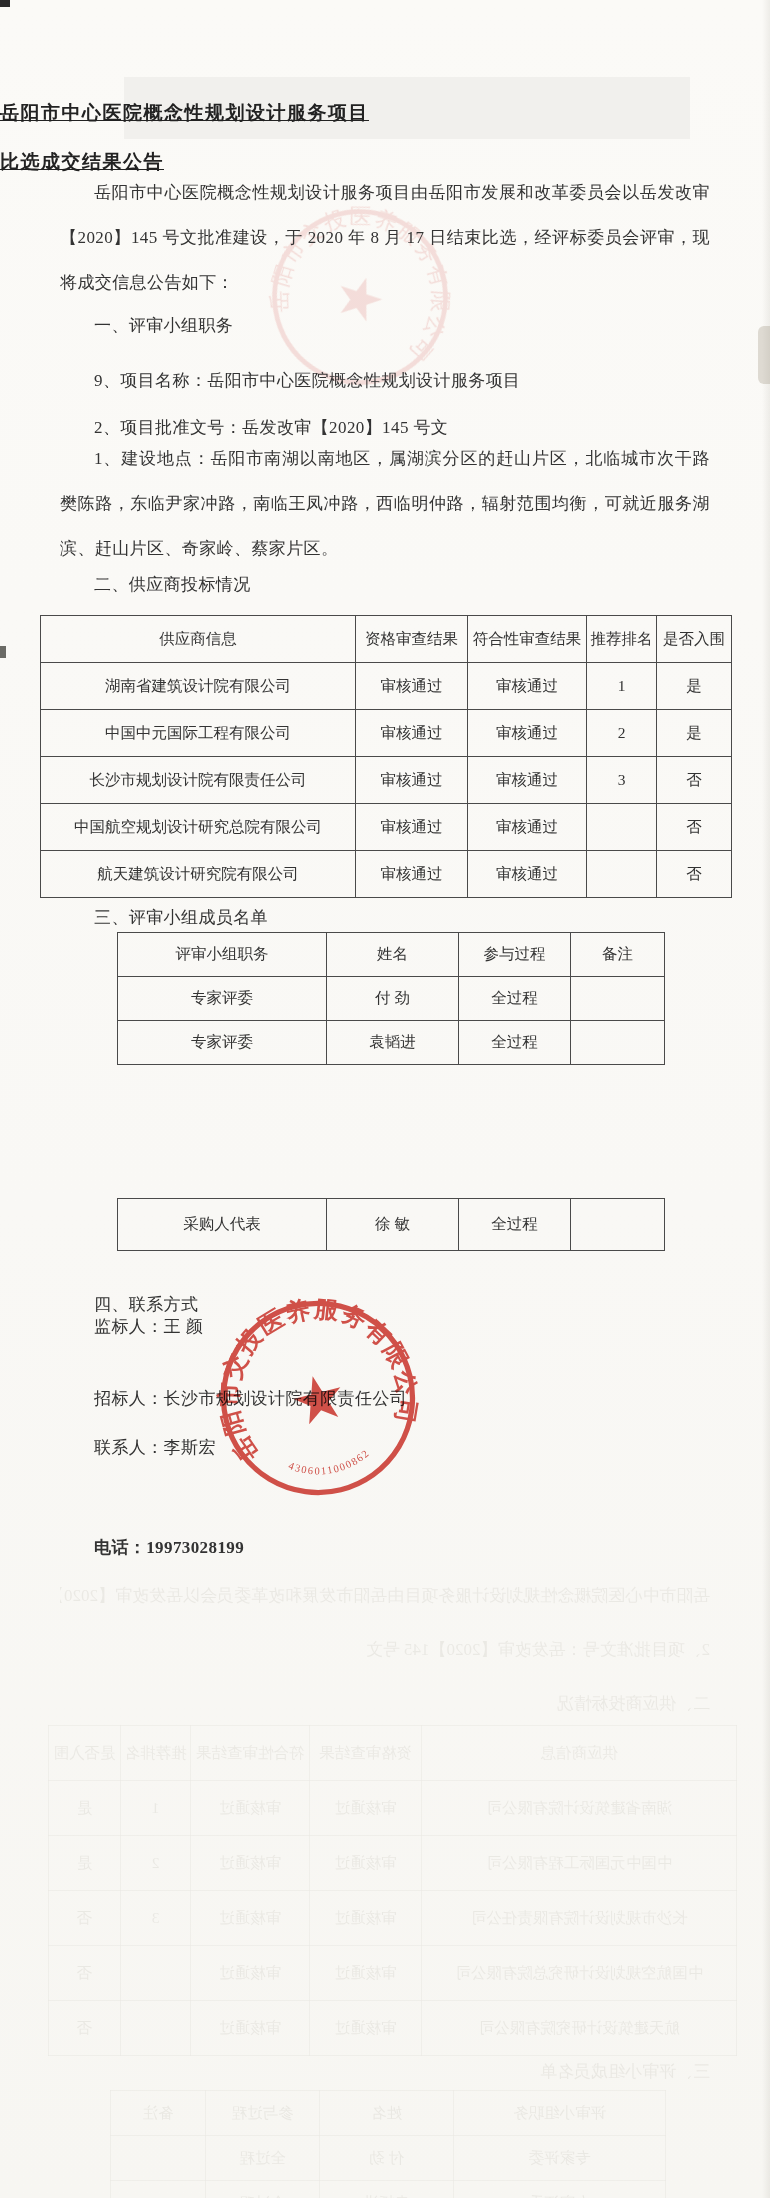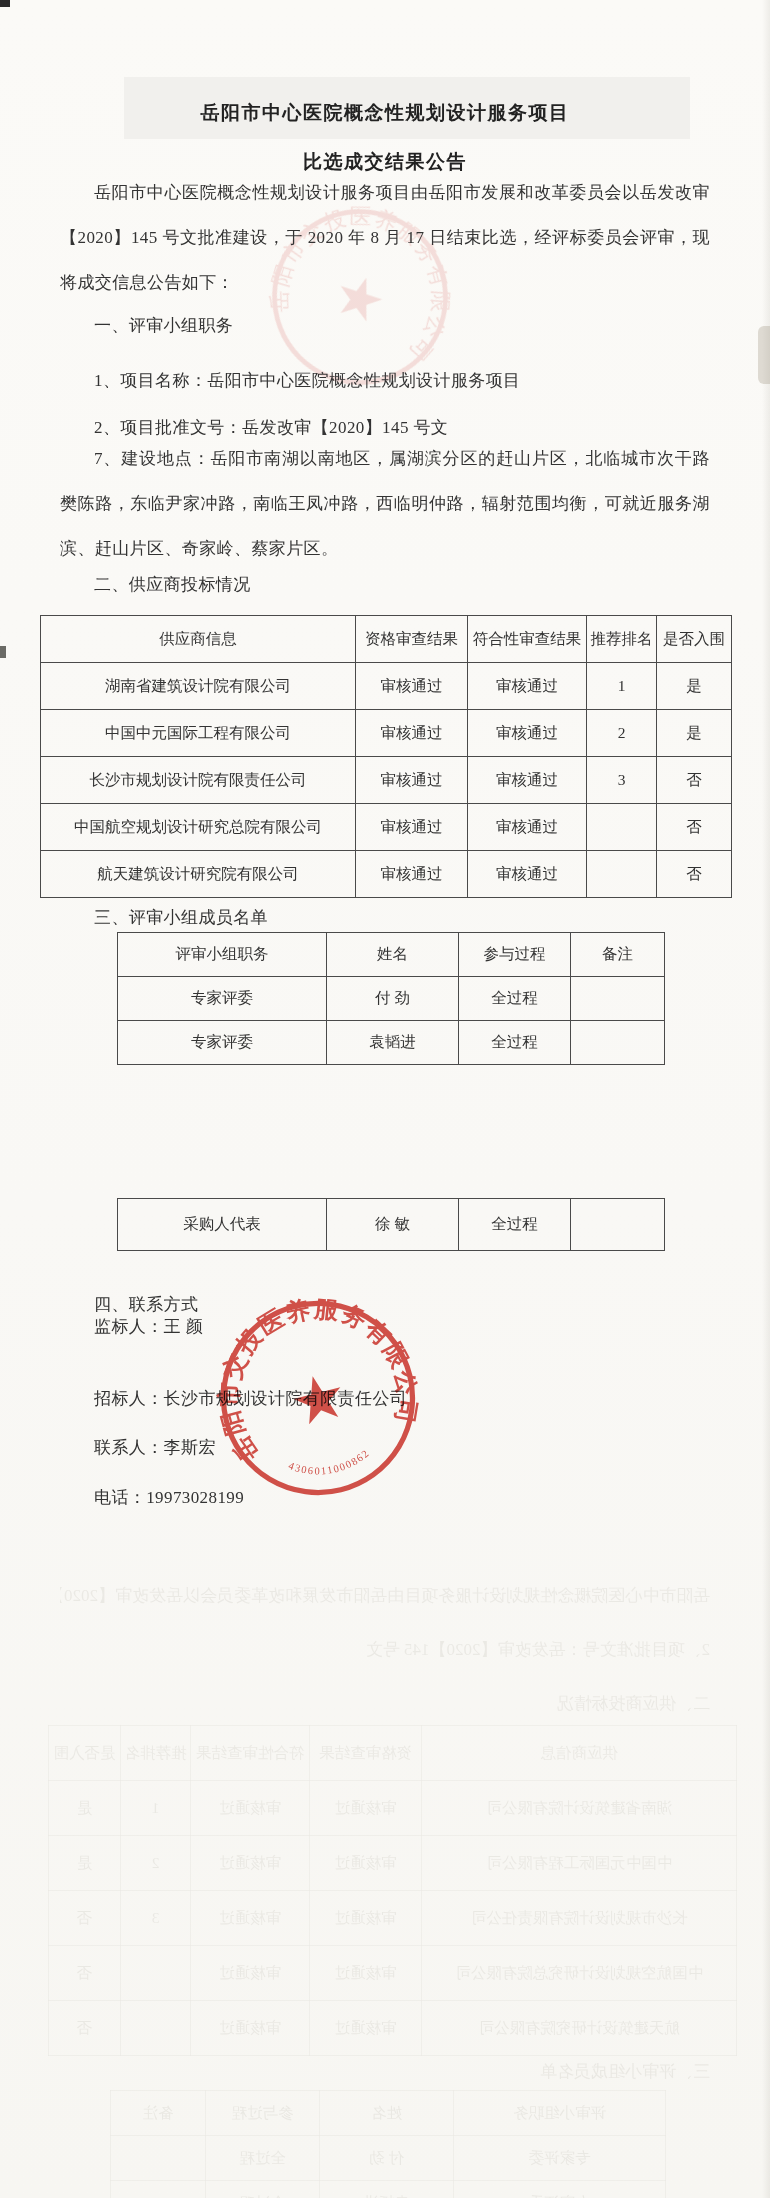--- a/index.html
+++ b/index.html
@@ -4,21 +4,21 @@
 <style>
   * { margin:0; padding:0; box-sizing:border-box; }
   html,body { width:770px; }
   body{
     width:770px; height:2198px; position:relative; overflow:hidden;
     background:linear-gradient(180deg,#fbfaf7 0%,#f9f8f5 55%,#f7f6f2 100%);
     font-family:"Liberation Serif","DejaVu Serif",serif;
     color:#2d2d2d;
   }
   .abs{ position:absolute; }
-  .center{ text-align:center; width:770px; left:0; }
+  .center{ width:770px; left:0;text-decoration:underline; }
   .title-box{ left:124px; top:77px; width:566px; height:62px; background:#f1f0ed; }
   .title{ font-size:19px; font-weight:bold; letter-spacing:1.5px; color:#222; }
   .body-text{ font-size:17px; line-height:45px; letter-spacing:.4px; color:#333; }
   .block{ left:60px; width:650px; text-align:justify; }
   .indent{ text-indent:2em; }
 
   table{ border-collapse:collapse; table-layout:fixed;font-family:Liberation Serif, serif; }
   .doc-table th,.doc-table td{
     border:1.4px solid #4a4a4a; text-align:center; vertical-align:middle;
     font-weight:normal; font-size:15.5px; color:#333; padding:0 3px; overflow:hidden;
@@ -69,23 +69,23 @@
   </svg>
 </div>
 
 <div class="abs title-box"></div>
 <div class="abs center title" style="top:100px;">岳阳市中心医院概念性规划设计服务项目</div>
 <div class="abs center title" style="top:149px;">比选成交结果公告</div>
 
 <div class="abs block body-text indent" style="top:170px;">岳阳市中心医院概念性规划设计服务项目由岳阳市发展和改革委员会以岳发改审【2020】145 号文批准建设，于 2020 年 8 月 17 日结束比选，经评标委员会评审，现将成交信息公告如下：</div>
 
 <div class="abs block body-text indent" style="top:303px;">一、评审小组职务</div>
-<div class="abs block body-text indent" style="top:358px;">1、项目名称：岳阳市中心医院概念性规划设计服务项目</div>
+<div class="abs block body-text indent" style="top:358px;">9、项目名称：岳阳市中心医院概念性规划设计服务项目</div>
 <div class="abs block body-text indent" style="top:405px;">2、项目批准文号：岳发改审【2020】145 号文</div>
-<div class="abs block body-text indent" style="top:436px;">7、建设地点：岳阳市南湖以南地区，属湖滨分区的赶山片区，北临城市次干路樊陈路，东临尹家冲路，南临王凤冲路，西临明仲路，辐射范围均衡，可就近服务湖滨、赶山片区、奇家岭、蔡家片区。</div>
+<div class="abs block body-text indent" style="top:436px;">1、建设地点：岳阳市南湖以南地区，属湖滨分区的赶山片区，北临城市次干路樊陈路，东临尹家冲路，南临王凤冲路，西临明仲路，辐射范围均衡，可就近服务湖滨、赶山片区、奇家岭、蔡家片区。</div>
 
 <div class="abs block body-text indent" style="top:562px;">二、供应商投标情况</div>
 
 <table class="abs doc-table t1" style="top:615px;">
   <colgroup>
       <col style="width:315px">
       <col style="width:112px">
       <col style="width:119px">
       <col style="width:70px">
       <col style="width:75px">
@@ -185,21 +185,21 @@
         <td>全过程</td>
         <td></td>
       </tr>
     </tbody>
 </table>
 
 <div class="abs block body-text indent" style="top:1304px;">监标人：王 颜</div>
 <div class="abs block body-text indent" style="top:1282px;">四、联系方式</div>
 <div class="abs block body-text indent" style="top:1376px;">招标人：长沙市规划设计院有限责任公司</div>
 <div class="abs block body-text indent" style="top:1425px;">联系人：李斯宏</div>
-<div class="abs block body-text indent" style="top:1475px;">电话：19973028199</div>
+<div class="abs block body-text indent" style="top:1525px;font-weight:bold;">电话：19973028199</div>
 
 <div class="abs seal seal-main">
   <svg viewBox="0 0 200 200">
     <circle cx="100" cy="100" r="90" fill="none" stroke="currentColor" stroke-width="5"></circle>
     <path id="arcM" d="M 33,138 A 77,77 0 1 1 167,138" fill="none"></path>
     <text font-size="23" letter-spacing="2" fill="currentColor" font-weight="bold">
       <textPath href="#arcM">岳阳市交投医养服务有限公司</textPath>
     </text>
     <text x="100" y="122" text-anchor="middle" font-size="60" fill="currentColor" font-family="DejaVu Sans, sans-serif">★</text>
     <path id="arcMb" d="M 56,158 A 73,73 0 0 0 144,158" fill="none"></path>

